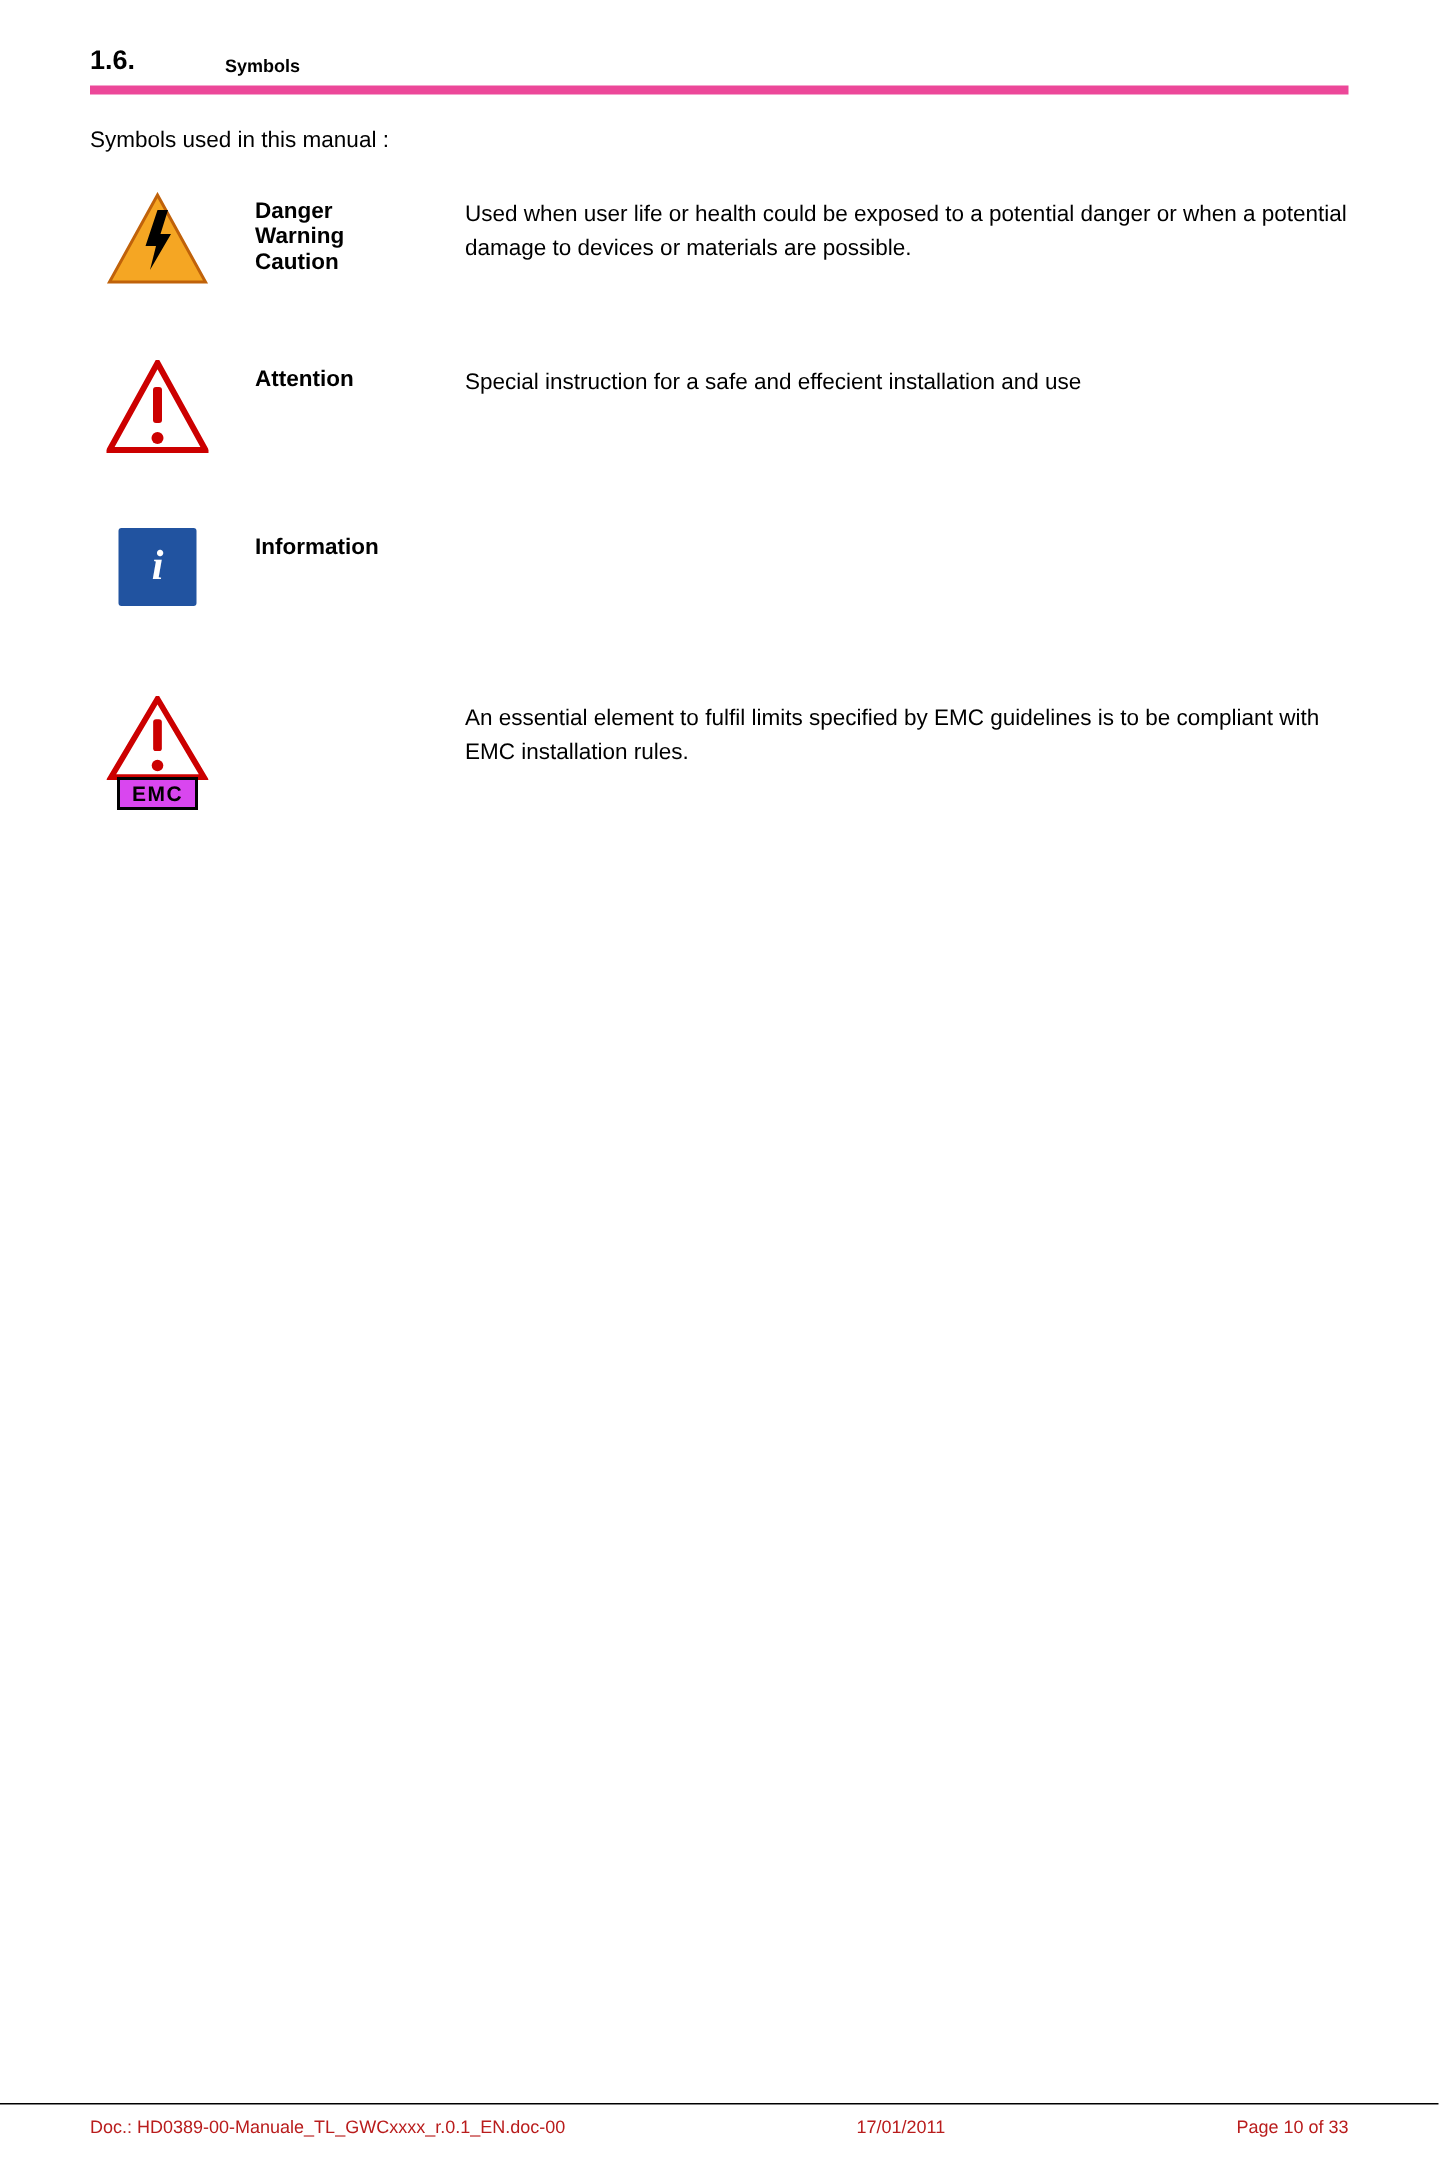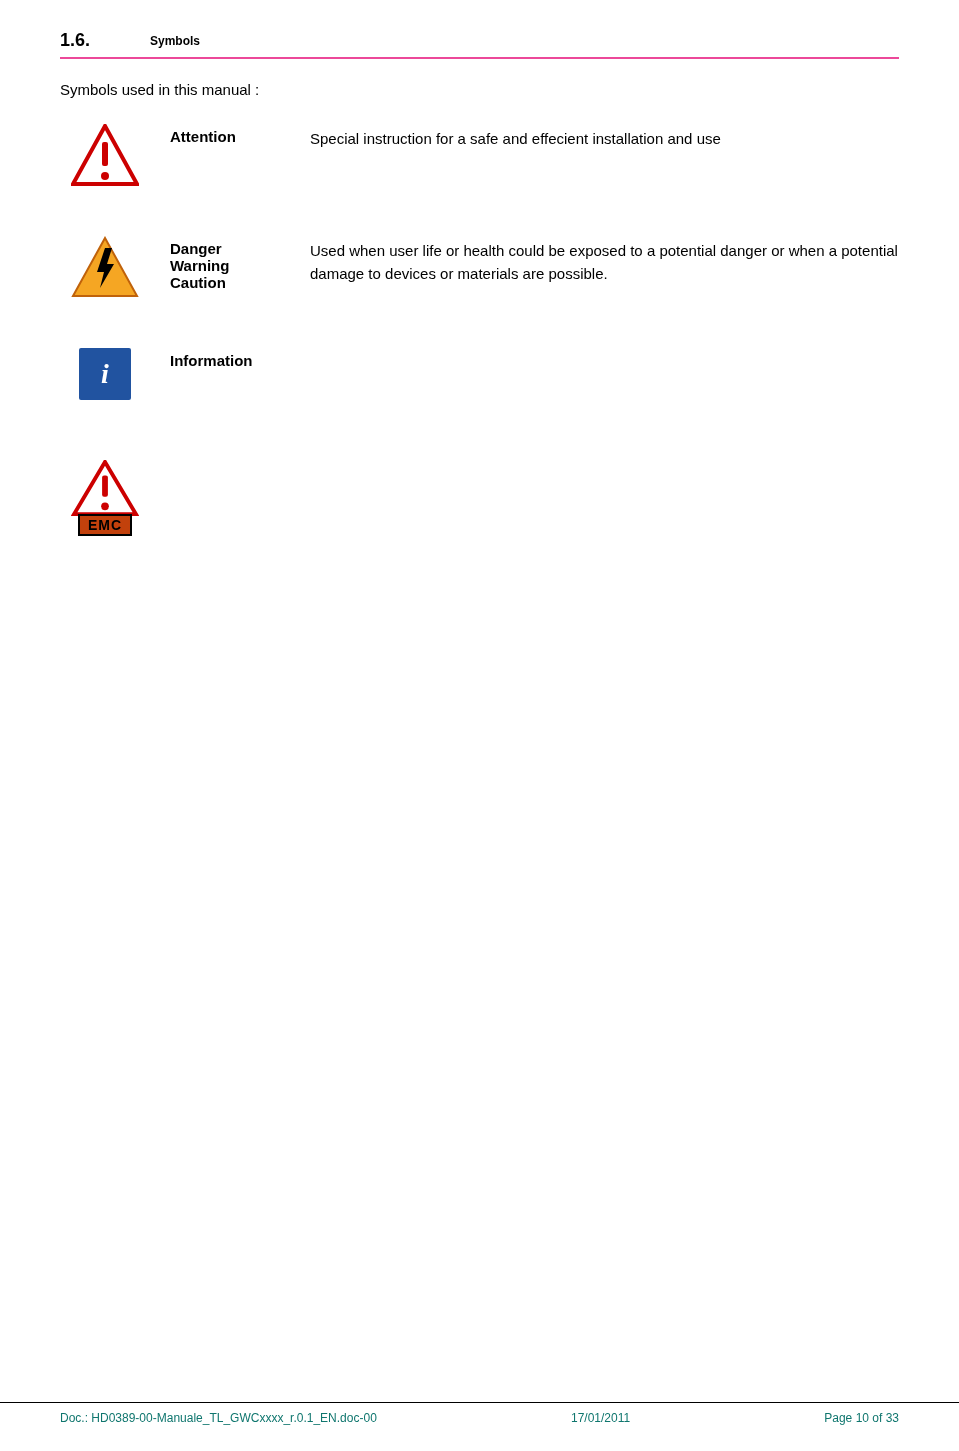--- a/index.html
+++ b/index.html
@@ -16,22 +16,22 @@
 
     .page {
       padding: 30px 60px 60px 60px;
       min-height: 1451px;
       position: relative;
     }
 
     
     .section-header {
       display: flex;
-      align-items: center;
-      border-bottom: 2px solid #ec4899;
+      align-items: flex-end;
+      border-bottom: 6px solid #ec4899;
       padding-bottom: 6px;
       margin-bottom: 22px;
     }
 
     .section-number {
       font-size: 18px;
       font-weight: bold;
       margin-right: 30px;
       min-width: 60px;
     }
@@ -100,85 +100,85 @@
     }
 
     
     .emc-container {
       display: flex;
       flex-direction: column;
       align-items: center;
     }
 
     .emc-label-box {
-      background: #c2410c;
+      background: #d946ef;
       border: 2px solid #000;
       font-weight: bold;
       font-size: 14px;
       padding: 1px 8px;
       margin-top: -2px;
       letter-spacing: 1px;
     }
 
     
     .footer {
       position: absolute;
       bottom: 18px;
       left: 0;
       right: 0;
       display: flex;
       justify-content: space-between;
       align-items: center;
       padding: 8px 60px;
       border-top: 1.5px solid #000;
       font-size: 12px;
-      color: #0f766e;
+      color: #b91c1c;
     }
   </style>
 </head>
 <body>
 
 <div class="page">
 
   <div class="section-header">
     <span class="section-number">1.6.</span>
     <span class="section-title">Symbols</span>
   </div>
 
   <p class="intro-text">Symbols used in this manual :</p>
 
   <div class="symbol-row">
     <div class="symbol-icon-area">
 
       <svg width="68" height="62" viewBox="0 0 68 62">
+        <polygon points="34,2 66,60 2,60" fill="#f5a623" stroke="#c0620a" stroke-width="2"></polygon>
+
+        <polygon points="34,12 26,36 33,36 29,52 43,28 36,28 41,12" fill="#000"></polygon>
+      </svg>
+    </div>
+    <div class="symbol-label-area">
+      <span>Danger<br>Warning<br>Caution</span>
+    </div>
+    <div class="symbol-description">Used when user life or health could be exposed to a potential danger or when a potential damage to devices or materials are possible.</div>
+  </div>
+
+  <div class="symbol-row">
+    <div class="symbol-icon-area">
+
+      <svg width="68" height="62" viewBox="0 0 68 62">
         <polygon points="34,2 66,60 2,60" fill="#fff" stroke="#cc0000" stroke-width="4"></polygon>
 
         <rect x="31" y="18" width="6" height="24" rx="2" fill="#cc0000"></rect>
         <circle cx="34" cy="52" r="4" fill="#cc0000"></circle>
       </svg>
     </div>
     <div class="symbol-label-area">
       <span>Attention</span>
     </div>
     <div class="symbol-description">Special instruction for a safe and effecient installation and use</div>
-  </div>
-
-  <div class="symbol-row">
-    <div class="symbol-icon-area">
-
-      <svg width="68" height="62" viewBox="0 0 68 62">
-        <polygon points="34,2 66,60 2,60" fill="#f5a623" stroke="#c0620a" stroke-width="2"></polygon>
-
-        <polygon points="34,12 26,36 33,36 29,52 43,28 36,28 41,12" fill="#000"></polygon>
-      </svg>
-    </div>
-    <div class="symbol-label-area">
-      <span>Danger<br>Warning<br>Caution</span>
-    </div>
-    <div class="symbol-description">Used when user life or health could be exposed to a potential danger or when a potential damage to devices or materials are possible.</div>
   </div>
 
   <div class="symbol-row">
     <div class="symbol-icon-area">
       <div class="info-icon">
         <span class="info-icon-letter">i</span>
       </div>
     </div>
     <div class="symbol-label-area">
       <span>Information</span>
@@ -195,20 +195,21 @@
           <rect x="31" y="16" width="6" height="22" rx="2" fill="#cc0000"></rect>
           <circle cx="34" cy="48" r="4" fill="#cc0000"></circle>
         </svg>
         <div class="emc-label-box">
           <span>EMC</span>
         </div>
       </div>
     </div>
     <div class="symbol-label-area">
     </div>
+    <div class="symbol-description">An essential element to fulfil limits specified by EMC guidelines is to be compliant with EMC installation rules.</div>
   </div>
 
 </div>
 
 <div class="footer">
   <span>Doc.: HD0389-00-Manuale_TL_GWCxxxx_r.0.1_EN.doc-00</span>
   <span>17/01/2011</span>
   <span>Page 10 of 33</span>
 </div>
 

